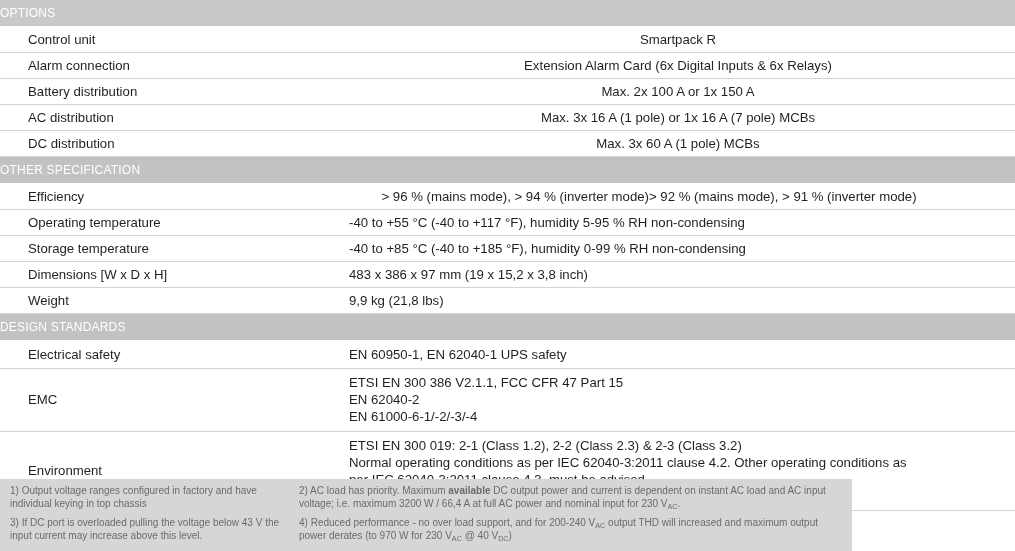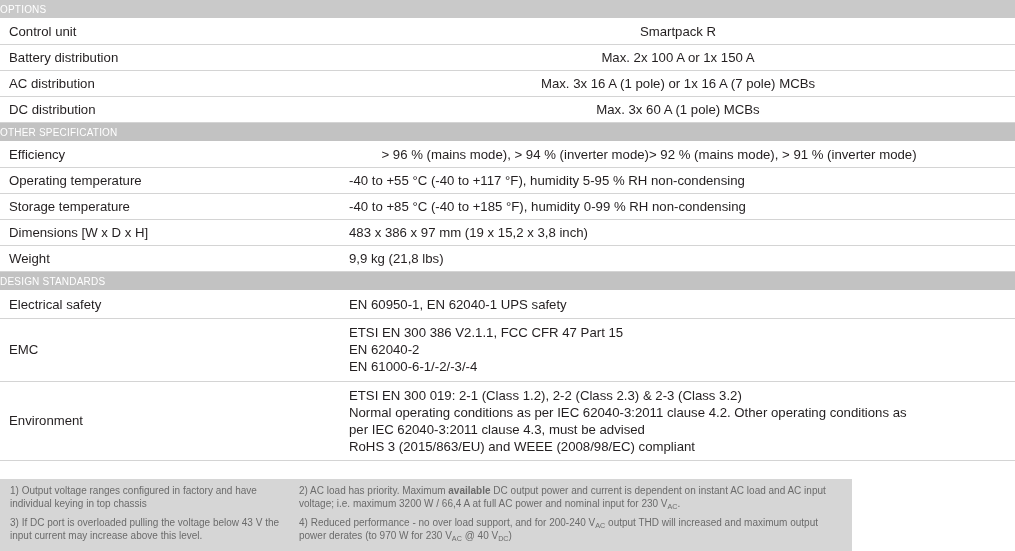--- a/index.html
+++ b/index.html
@@ -26,39 +26,39 @@
     table-layout: fixed;
   }
   table.spec td {
     padding: 0;
     vertical-align: middle;
   }
   
   .section-row td {
     background: #c9c9c9;
     color: #ffffff;
-    font-size: 10px;
-    height: 18px;
+    font-size: 12px;
+    height: 26px;
     padding: 1px 0 2px 8px;
     letter-spacing: 0.2px;
     border-bottom: 1px solid #ffffff;
   }
   .section-row.gray2 td {
     background: #c2c2c2;
     margin-left: 32px;
   }
   
   .data-row td {
     border-bottom: 1px solid #d4d4d4;
     font-size: 13.2px;
     color: #231f20;
   }
   .data-row td.label {
     width: 345px;
-    padding: 5px 4px 5px 9px;
+    padding: 5px 4px 5px 28px;
     white-space: nowrap;
   }
   .data-row td.value {
     padding: 5px 8px 5px 4px;
   }
   .value.center {
     text-align: center;
   }
   .value.left {
     text-align: left;
@@ -134,20 +134,24 @@
     <tbody>
 
       <tr class="section-row">
         <td colspan="2">OPTIONS</td>
       </tr>
       <tr class="data-row">
         <td class="label">Control unit</td>
         <td class="value center">Smartpack R</td>
       </tr>
       <tr class="data-row">
+        <td class="label">Alarm connection</td>
+        <td class="value center">Extension Alarm Card (6x Digital Inputs &amp; 6x Relays)</td>
+      </tr>
+      <tr class="data-row">
         <td class="label">Battery distribution</td>
         <td class="value center">Max. 2x 100 A or 1x 150 A</td>
       </tr>
       <tr class="data-row">
         <td class="label">AC distribution</td>
         <td class="value center">Max. 3x 16 A (1 pole) or 1x 16 A (7 pole) MCBs</td>
       </tr>
       <tr class="data-row">
         <td class="label">DC distribution</td>
         <td class="value center">Max. 3x 60 A (1 pole) MCBs</td>

